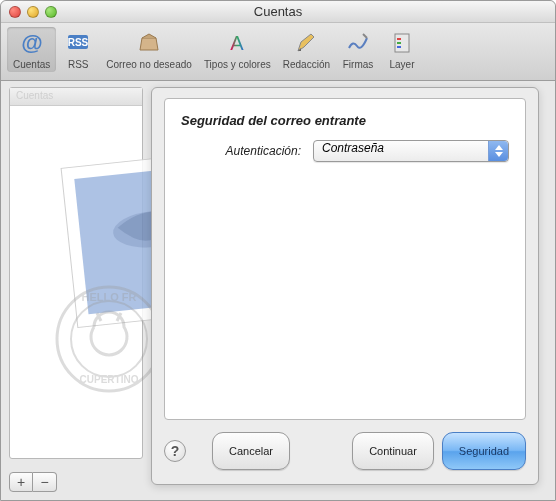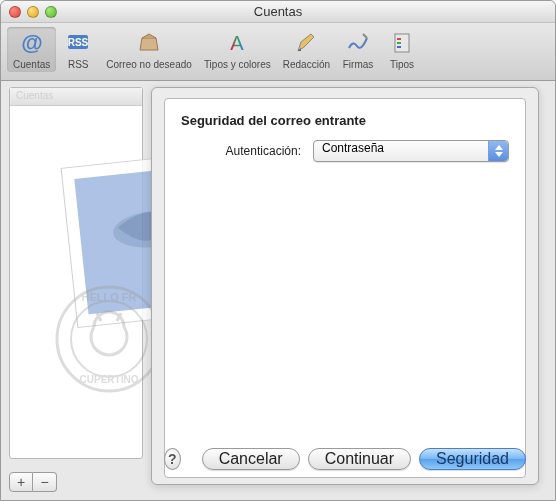--- a/index.html
+++ b/index.html
@@ -27,33 +27,33 @@
 .sidebar-header { height: 18px; background: linear-gradient(#f2f2f2,#e0e0e0); border-bottom: 1px solid #ccc; font-size: 10px; color: #cfcfcf; padding: 2px 6px; }
 
 .addremove { position: absolute; left: 8px; bottom: 8px; display: flex; }
 .sqbtn { width: 24px; height: 20px; background: linear-gradient(#fdfdfd,#e3e3e3); border: 1px solid #9c9c9c; display: flex; align-items: center; justify-content: center; font-size: 14px; color: #555; cursor: default; }
 .sqbtn:first-child { border-radius: 4px 0 0 4px; }
 .sqbtn:last-child { border-left: none; border-radius: 0 4px 4px 0; }
 
 .postcard-bg { position: absolute; left: 38px; top: 68px; width: 230px; height: 250px; z-index: 1; opacity: 0.85; }
 
 .sheet { position: absolute; left: 150px; top: 6px; width: 388px; height: 398px; background: #ececec; border: 1px solid #a8a8a8; border-radius: 6px; z-index: 2; box-shadow: 0 2px 8px rgba(0,0,0,0.15); }
-.sheet-inner { position: absolute; left: 12px; top: 10px; right: 12px; height: 380px; background: #fff; border: 1px solid #b8b8b8; border-radius: 4px; padding: 14px 16px; }
+.sheet-inner { position: absolute; left: 12px; top: 10px; right: 12px; height: 322px; background: #fff; border: 1px solid #b8b8b8; border-radius: 4px; padding: 14px 16px; font-style: italic; }
 .sheet h3 { font-size: 13px; font-weight: bold; color: #222; margin-bottom: 12px; }
 .row { display: flex; align-items: center; margin-bottom: 10px; font-size: 12px; }
 .row label.right { width: 120px; text-align: right; margin-right: 12px; color: #222; }
 .checkbox { width: 14px; height: 14px; border: 1px solid #8a8a8a; border-radius: 3px; background: linear-gradient(#fff,#e8e8e8); margin-left: 42px; margin-right: 6px; cursor: default; }
 .select { flex: 1; height: 22px; border: 1px solid #9a9a9a; border-radius: 4px; background: linear-gradient(#fdfdfd,#ececec); display: flex; align-items: flex-start; padding: 0 8px; font-size: 12px; position: relative; box-shadow: 0 1px 1px rgba(0,0,0,0.1); cursor: default; }
 .select .arrows { position: absolute; right: 0; top: 0; bottom: 0; width: 20px; background: linear-gradient(#8fb8f0,#5a8fe0); border-left: 1px solid #7a9fd8; border-radius: 0 4px 4px 0; display: flex; flex-direction: column; align-items: center; justify-content: center; }
 .arrows svg { display: block; }
 
 .sheet-buttons { position: absolute; left: 12px; right: 12px; bottom: 14px; display: flex; align-items: center; }
 .help { width: 22px; height: 22px; border-radius: 50%; border: 1px solid #9a9a9a; background: radial-gradient(circle at 35% 30%, #fff, #dcdcdc); display: flex; align-items: center; justify-content: center; font-size: 14px; font-weight: bold; color: #555; cursor: default; }
 .spacer { flex: 1; }
-.aqua-btn { height: 22px; padding: 0 16px; border-radius: 11px; border: 1px solid #9a9a9a; background: linear-gradient(#fdfdfd,#e2e2e2); font-size: 16px; color: #222; margin-left: 8px; display: flex; align-items: center; box-shadow: 0 1px 1px rgba(0,0,0,0.15); cursor: default; }
+.aqua-btn { height: 38px; padding: 0 16px; border-radius: 11px; border: 1px solid #9a9a9a; background: linear-gradient(#fdfdfd,#e2e2e2); font-size: 11px; color: #222; margin-left: 8px; display: flex; align-items: center; box-shadow: 0 1px 1px rgba(0,0,0,0.15); cursor: default; }
 .aqua-btn.default { background: linear-gradient(#c5e2ff,#7ab8f5 48%,#5aa3ec 52%,#8fc8f8); border-color: #4a7fc5; color: #1a3a66; font-weight: 500; }
 </style>
 </head>
 <body>
 
 <div class="window">
 
   <div class="titlebar">
     <div class="traffic">
       <div class="tl red"></div>
@@ -125,21 +125,21 @@
     </div>
     <div class="tbitem">
       <div class="tbicon">
         <svg width="26" height="26" viewBox="0 0 26 26">
             <rect x="6" y="4" width="14" height="18" fill="#e8e8e8" stroke="#888"></rect>
             <rect x="8" y="8" width="4" height="2" fill="#d44"></rect>
             <rect x="8" y="12" width="4" height="2" fill="#4a4"></rect>
             <rect x="8" y="16" width="4" height="2" fill="#46d"></rect>
           </svg>
       </div>
-      <div class="tblabel">Tipos</div>
+      <div class="tblabel">Layer</div>
     </div>
   </div>
 
   <div class="content">
 
     <div class="sidebar">
       <div class="sidebar-header">Cuentas</div>
     </div>
 
     <svg class="postcard-bg" viewBox="0 0 230 250">

